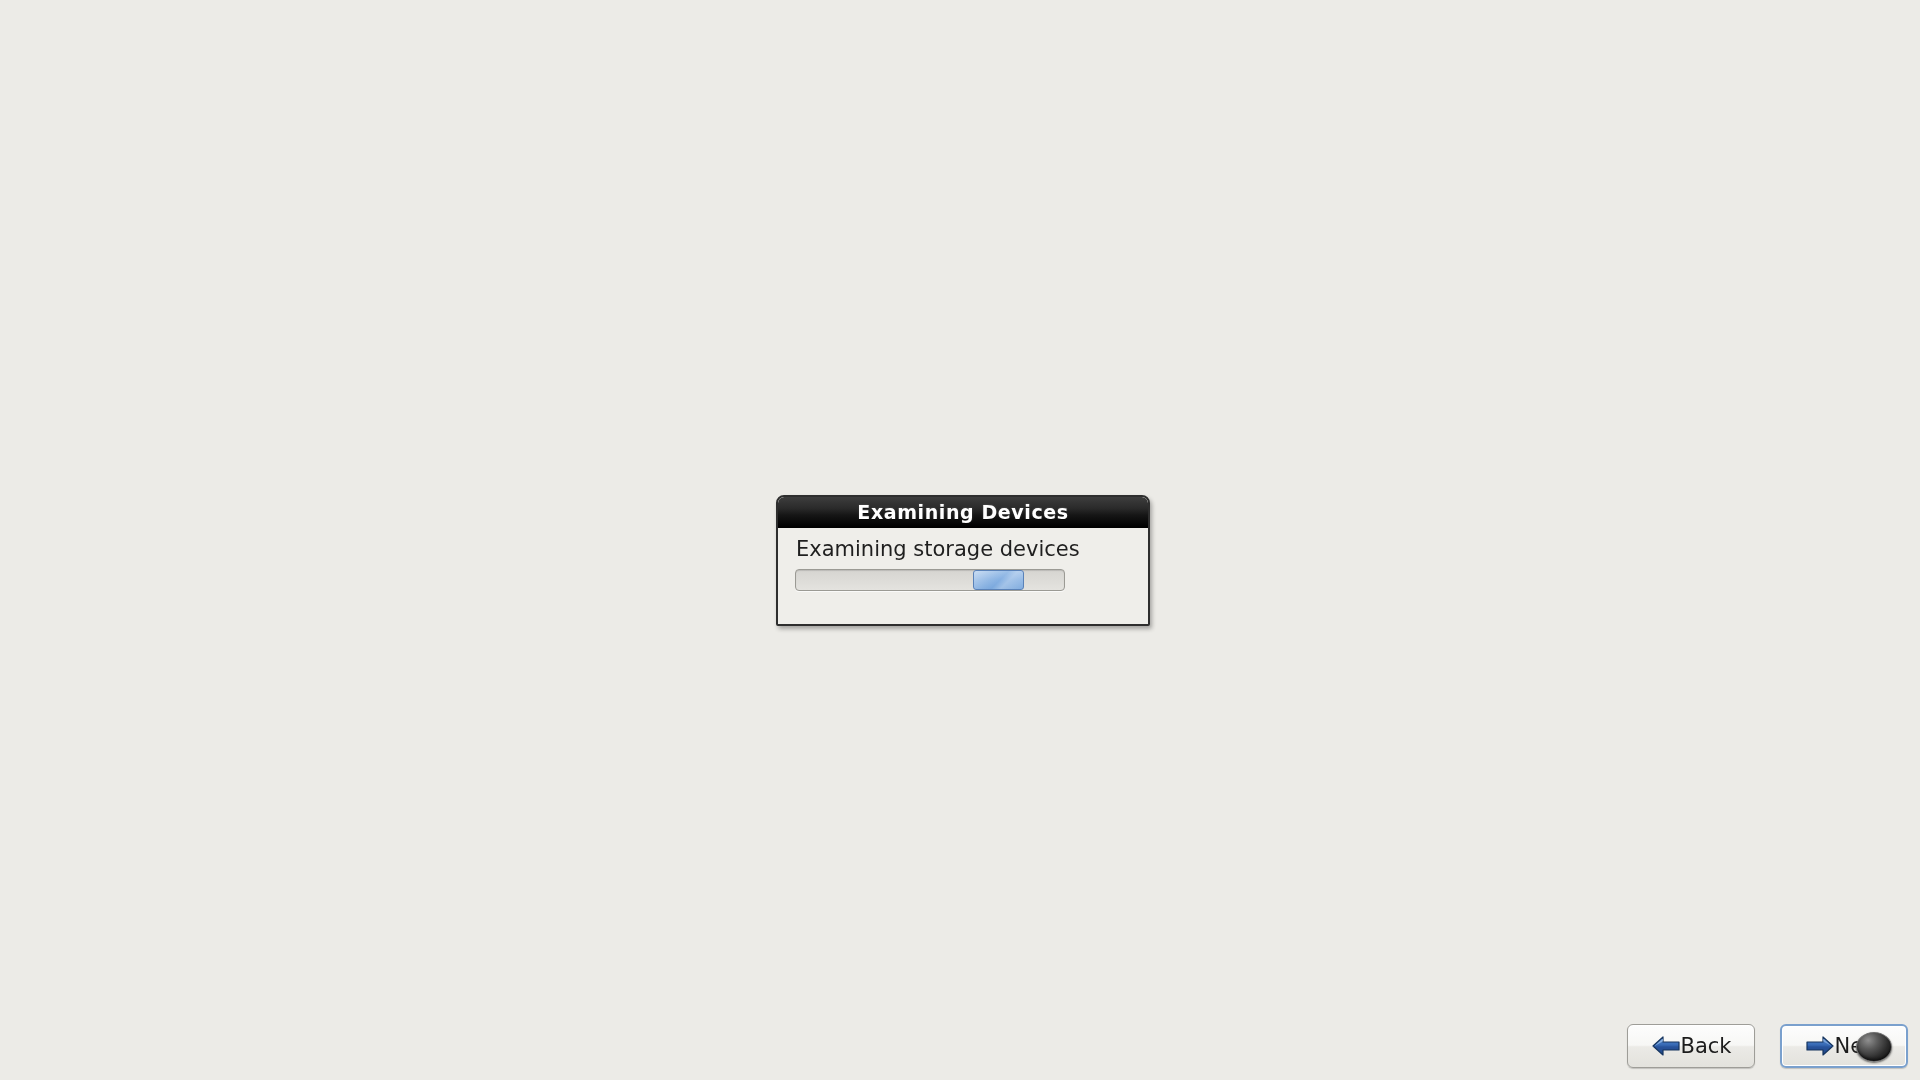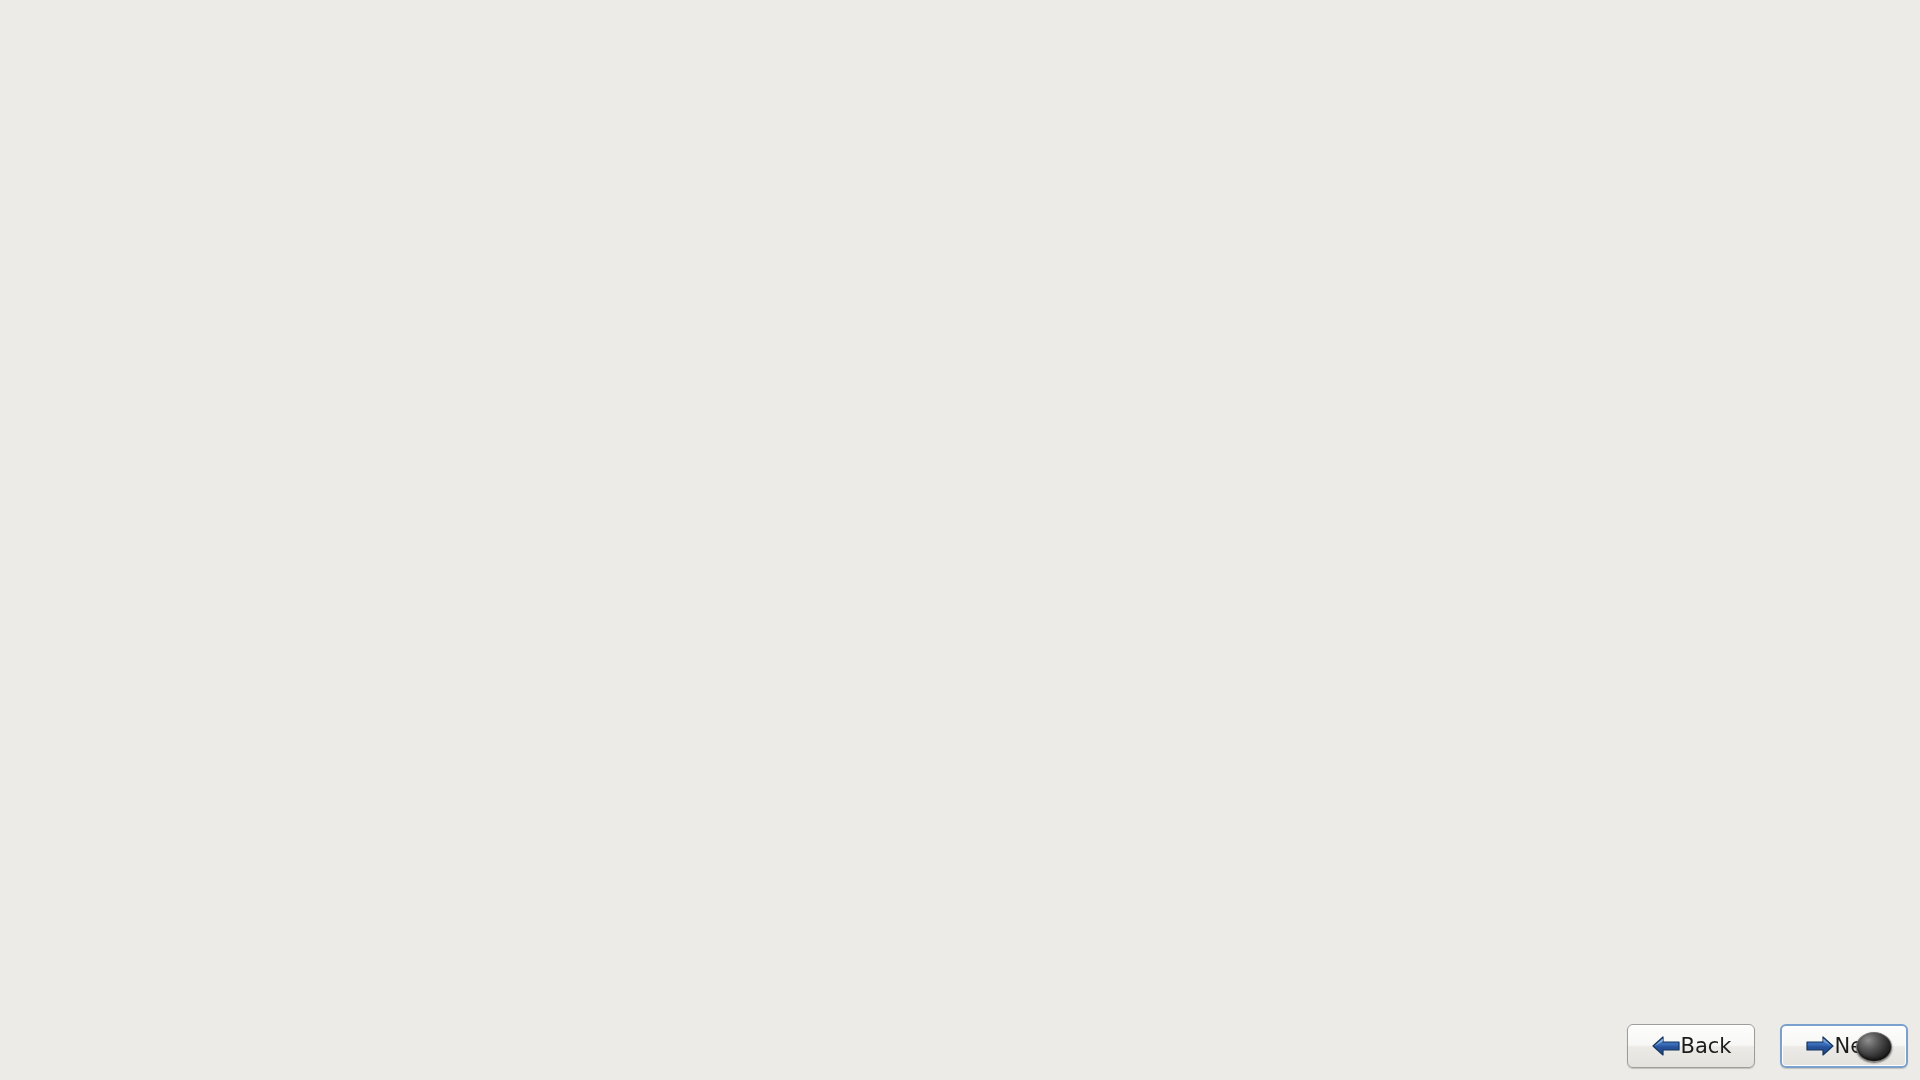--- a/index.html
+++ b/index.html
@@ -183,20 +183,34 @@
                 inset 0 -2px 3px rgba(0,0,0,0.6);
     border: 1px solid #6e6e6e;
   }
 </style>
 </head>
 <body>
 
 <div id="screen" style="background: rgb(236, 235, 231);">
 
 
+  <div id="dialog">
+
+    <div id="dialog-titlebar">
+      <span id="dialog-title">Examining Devices</span>
+    </div>
+
+    <div id="dialog-body">
+      <p id="dialog-message">Examining storage devices</p>
+
+      <div id="progress-track">
+        <div id="progress-block" style="left: 66%; width: 19%;"></div>
+      </div>
+    </div>
+  </div>
 
   <div id="button-bar">
 
     <div class="nav-button" id="back-button">
       <svg class="arrow-icon" width="30" height="24" viewBox="0 0 30 24">
         <defs>
           <linearGradient id="gradBack" x1="0" y1="0" x2="0" y2="1">
             <stop offset="0%" stop-color="#5b8ed2"></stop>
             <stop offset="45%" stop-color="#3669b4"></stop>
             <stop offset="55%" stop-color="#28539b"></stop>

